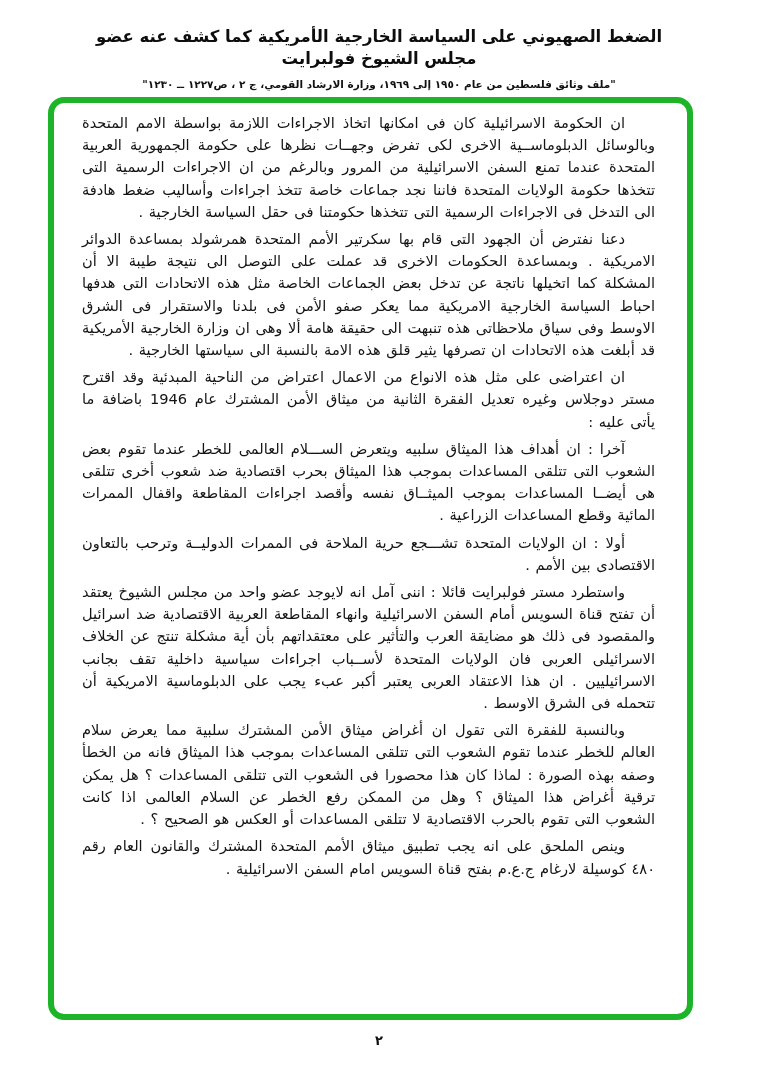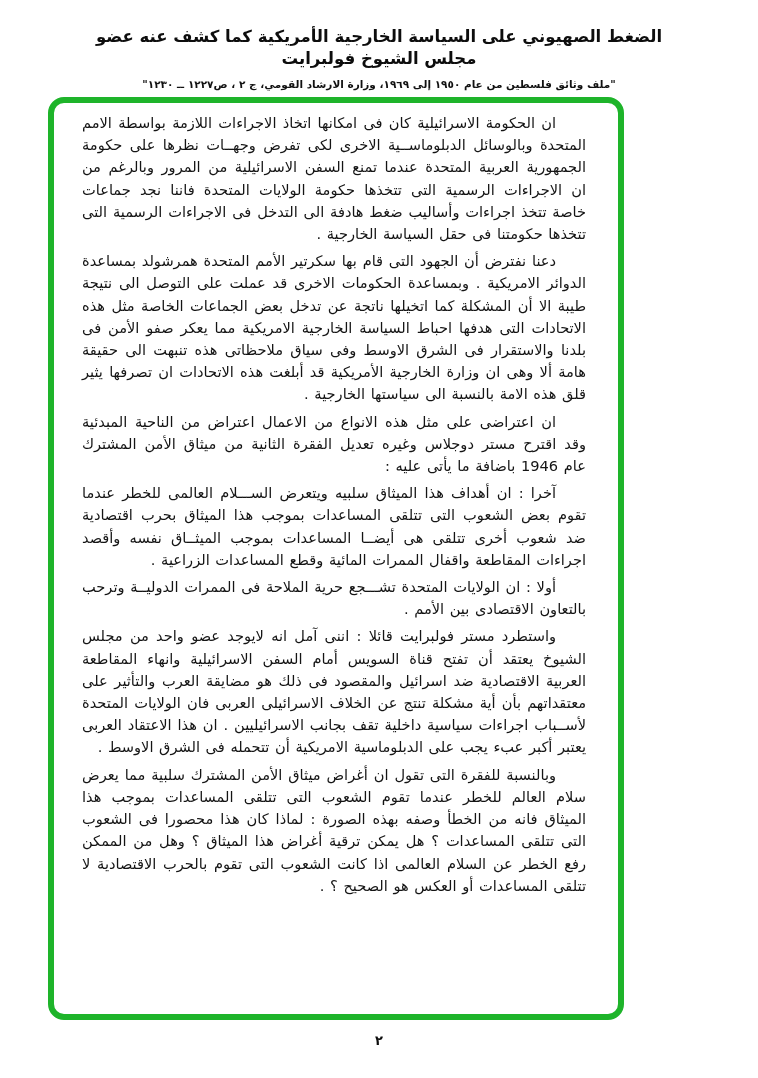--- a/index.html
+++ b/index.html
@@ -34,21 +34,21 @@
   .source {
     margin-top: 8px;
     font-size: 10.5px;
     font-weight: bold;
     color: #111111;
   }
   .frame {
     position: absolute;
     left: 48px;
     top: 97px;
-    width: 576px;
+    width: 645px;
     height: 923px;
     box-sizing: border-box;
     border: 6px solid #1eb42a;
     border-radius: 16px;
     padding: 9px 32px 0 28px;
     overflow: hidden;
     background: transparent;
   }
   .frame p {
     margin: 0 0 5px 0;
@@ -81,17 +81,18 @@
   </div>
 
   <div class="frame">
     <p>ان الحكومة الاسرائيلية كان فى امكانها اتخاذ الاجراءات اللازمة بواسطة الامم المتحدة وبالوسائل الدبلوماســية الاخرى لكى تفرض وجهــات نظرها على حكومة الجمهورية العربية المتحدة عندما تمنع السفن الاسرائيلية من المرور وبالرغم من ان الاجراءات الرسمية التى تتخذها حكومة الولايات المتحدة فاننا نجد جماعات خاصة تتخذ اجراءات وأساليب ضغط هادفة الى التدخل فى الاجراءات الرسمية التى تتخذها حكومتنا فى حقل السياسة الخارجية .</p>
     <p>دعنا نفترض أن الجهود التى قام بها سكرتير الأمم المتحدة همرشولد بمساعدة الدوائر الامريكية . وبمساعدة الحكومات الاخرى قد عملت على التوصل الى نتيجة طيبة الا أن المشكلة كما اتخيلها ناتجة عن تدخل بعض الجماعات الخاصة مثل هذه الاتحادات التى هدفها احباط السياسة الخارجية الامريكية مما يعكر صفو الأمن فى بلدنا والاستقرار فى الشرق الاوسط وفى سياق ملاحظاتى هذه تنبهت الى حقيقة هامة ألا وهى ان وزارة الخارجية الأمريكية قد أبلغت هذه الاتحادات ان تصرفها يثير قلق هذه الامة بالنسبة الى سياستها الخارجية .</p>
     <p>ان اعتراضى على مثل هذه الانواع من الاعمال اعتراض من الناحية المبدئية وقد اقترح مستر دوجلاس وغيره تعديل الفقرة الثانية من ميثاق الأمن المشترك عام 1946 باضافة ما يأتى عليه :</p>
     <p>آخرا : ان أهداف هذا الميثاق سلبيه ويتعرض الســـلام العالمى للخطر عندما تقوم بعض الشعوب التى تتلقى المساعدات بموجب هذا الميثاق بحرب اقتصادية ضد شعوب أخرى تتلقى هى أيضــا المساعدات بموجب الميثــاق نفسه وأقصد اجراءات المقاطعة واقفال الممرات المائية وقطع المساعدات الزراعية .</p>
     <p>أولا : ان الولايات المتحدة تشـــجع حرية الملاحة فى الممرات الدوليــة وترحب بالتعاون الاقتصادى بين الأمم .</p>
     <p>واستطرد مستر فولبرايت قائلا : اننى آمل انه لايوجد عضو واحد من مجلس الشيوخ يعتقد أن تفتح قناة السويس أمام السفن الاسرائيلية وانهاء المقاطعة العربية الاقتصادية ضد اسرائيل والمقصود فى ذلك هو مضايقة العرب والتأثير على معتقداتهم بأن أية مشكلة تنتج عن الخلاف الاسرائيلى العربى فان الولايات المتحدة لأســباب اجراءات سياسية داخلية تقف بجانب الاسرائيليين . ان هذا الاعتقاد العربى يعتبر أكبر عبء يجب على الدبلوماسية الامريكية أن تتحمله فى الشرق الاوسط .</p>
     <p>وبالنسبة للفقرة التى تقول ان أغراض ميثاق الأمن المشترك سلبية مما يعرض سلام العالم للخطر عندما تقوم الشعوب التى تتلقى المساعدات بموجب هذا الميثاق فانه من الخطأ وصفه بهذه الصورة : لماذا كان هذا محصورا فى الشعوب التى تتلقى المساعدات ؟ هل يمكن ترقية أغراض هذا الميثاق ؟ وهل من الممكن رفع الخطر عن السلام العالمى اذا كانت الشعوب التى تقوم بالحرب الاقتصادية لا تتلقى المساعدات أو العكس هو الصحيح ؟ .</p>
+    <p>وينص الملحق على انه يجب تطبيق ميثاق الأمم المتحدة المشترك والقانون العام رقم ٤٨٠ كوسيلة لارغام ج.ع.م بفتح قناة السويس امام السفن الاسرائيلية .</p>
   </div>
 
   <div class="pagenum">٢</div>
 
 </div>
 
 </body></html>

